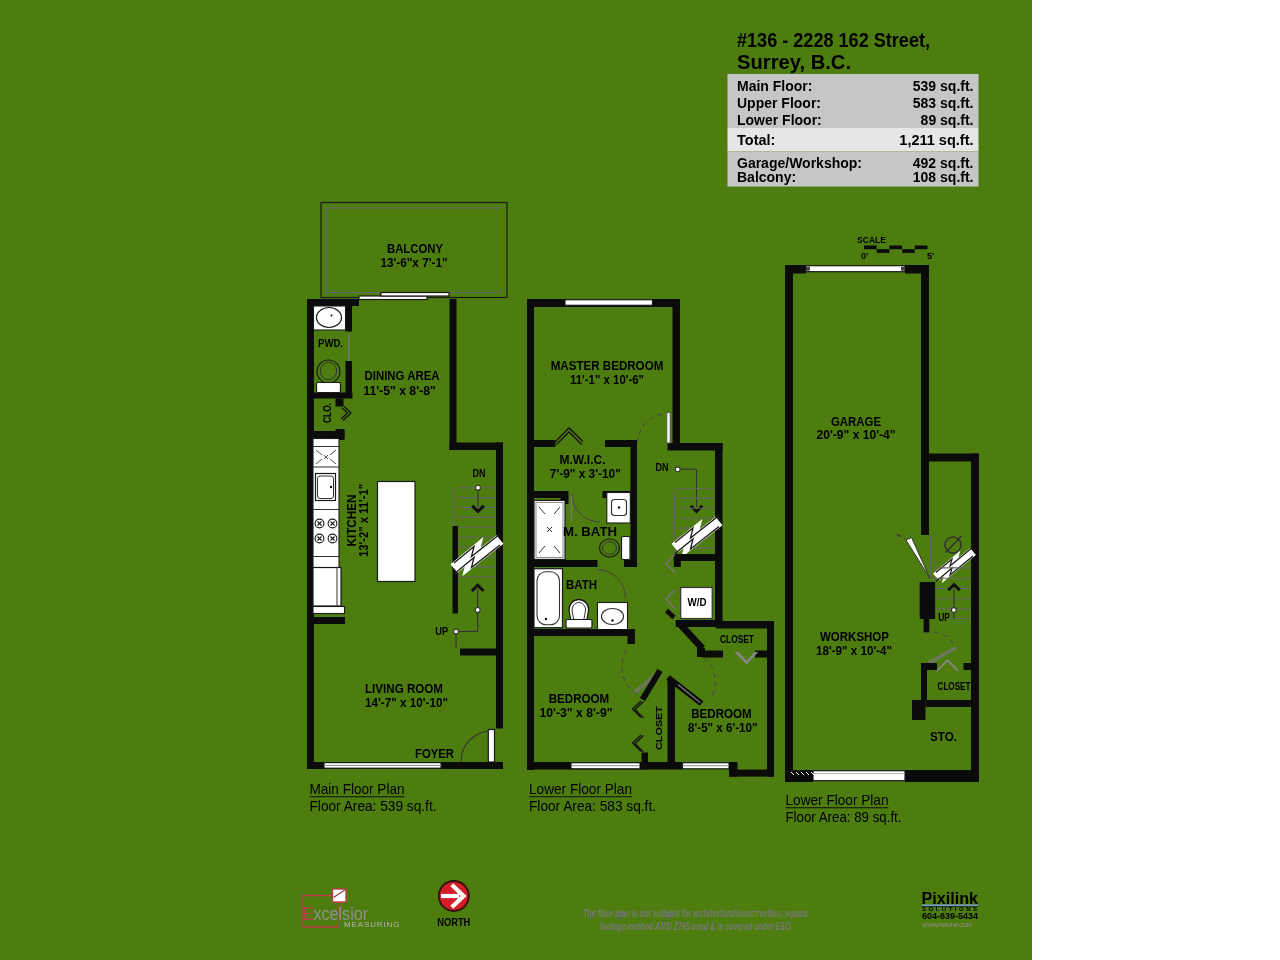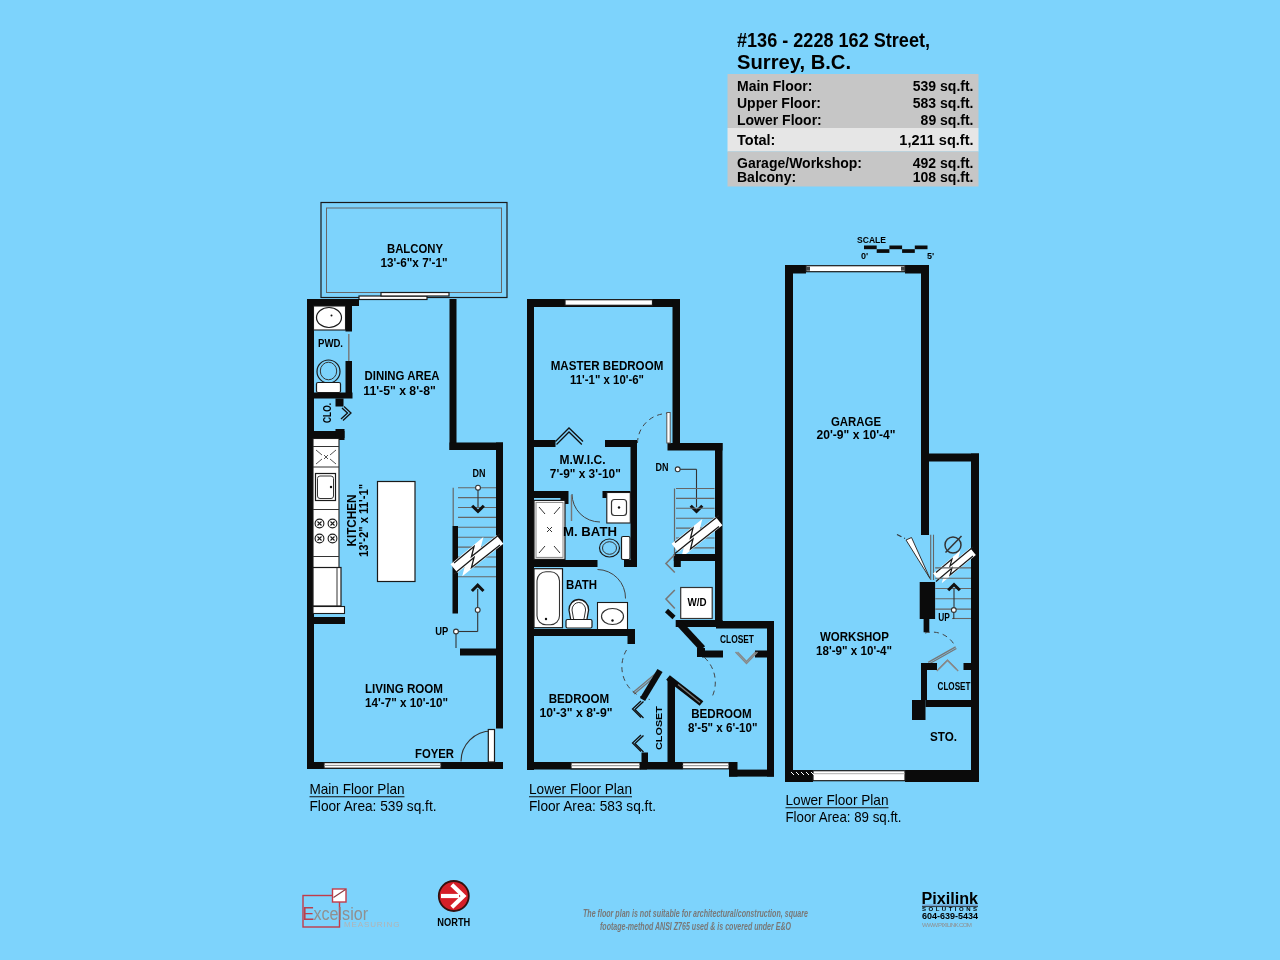--- a/index.html
+++ b/index.html
@@ -1,16 +1,16 @@
 <!DOCTYPE html>
 <html><head>
 <meta charset="utf-8">
 <style>
 html,body{margin:0;padding:0;background:#fff;}
-#page{width:1280px;height:960px;position:relative;background:#7dd3fc;overflow:hidden;}
+#page{width:1032px;height:960px;position:relative;background:#4d7c0f;overflow:hidden;}
 svg{position:absolute;top:0;left:0;}
 text{font-family:"Liberation Sans",sans-serif;}
 .w{fill:#0b0b0b;}
 .t{fill:none;stroke:#1a1a1a;stroke-width:1.2;}
 .t2{fill:#fff;stroke:#1a1a1a;stroke-width:1.2;}
 </style>
 </head>
 <body>
 <div id="page">
 <svg width="1280" height="960" viewBox="0 0 1280 960">

